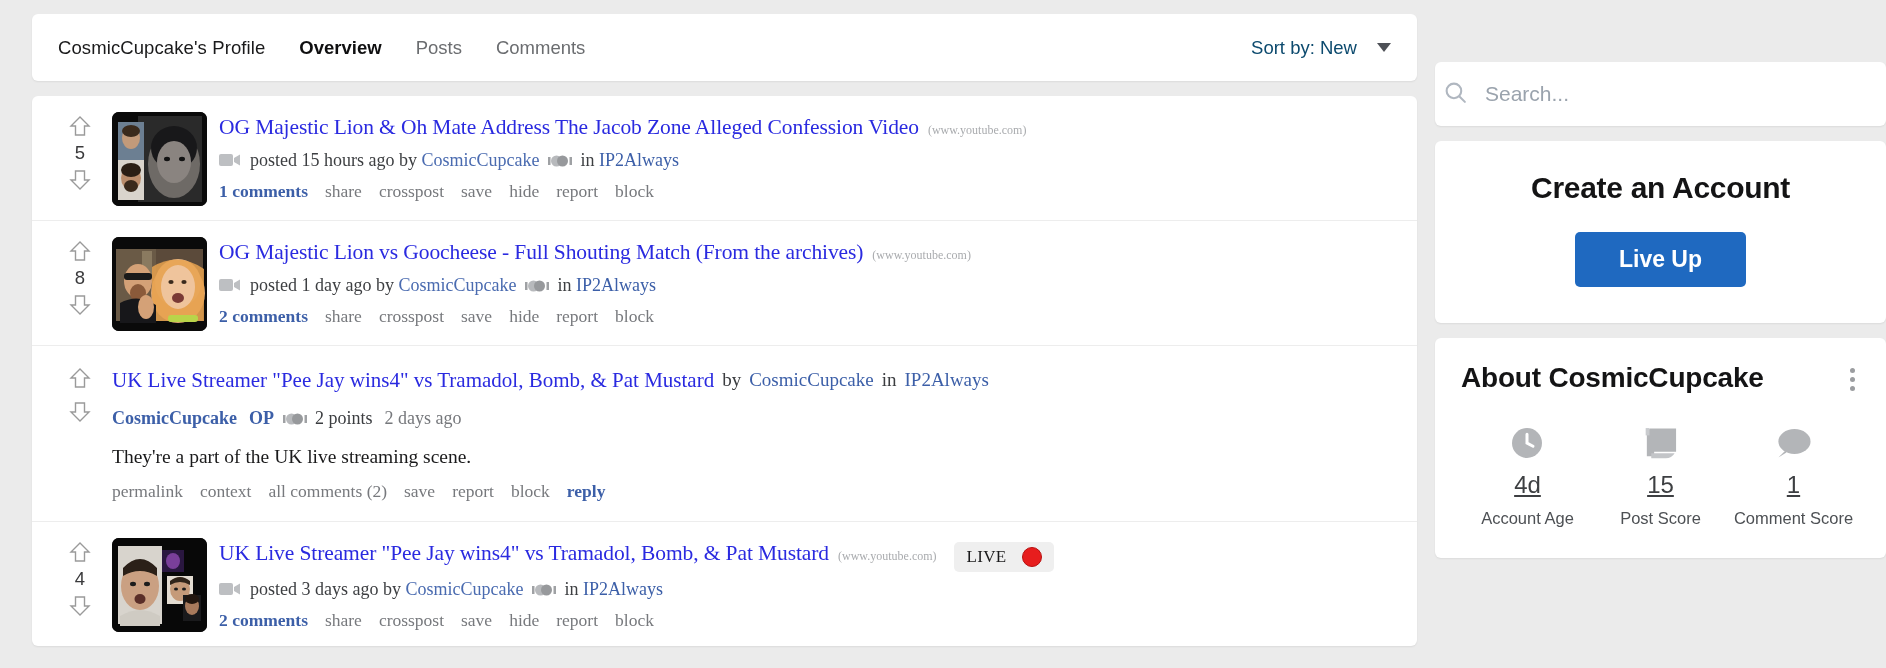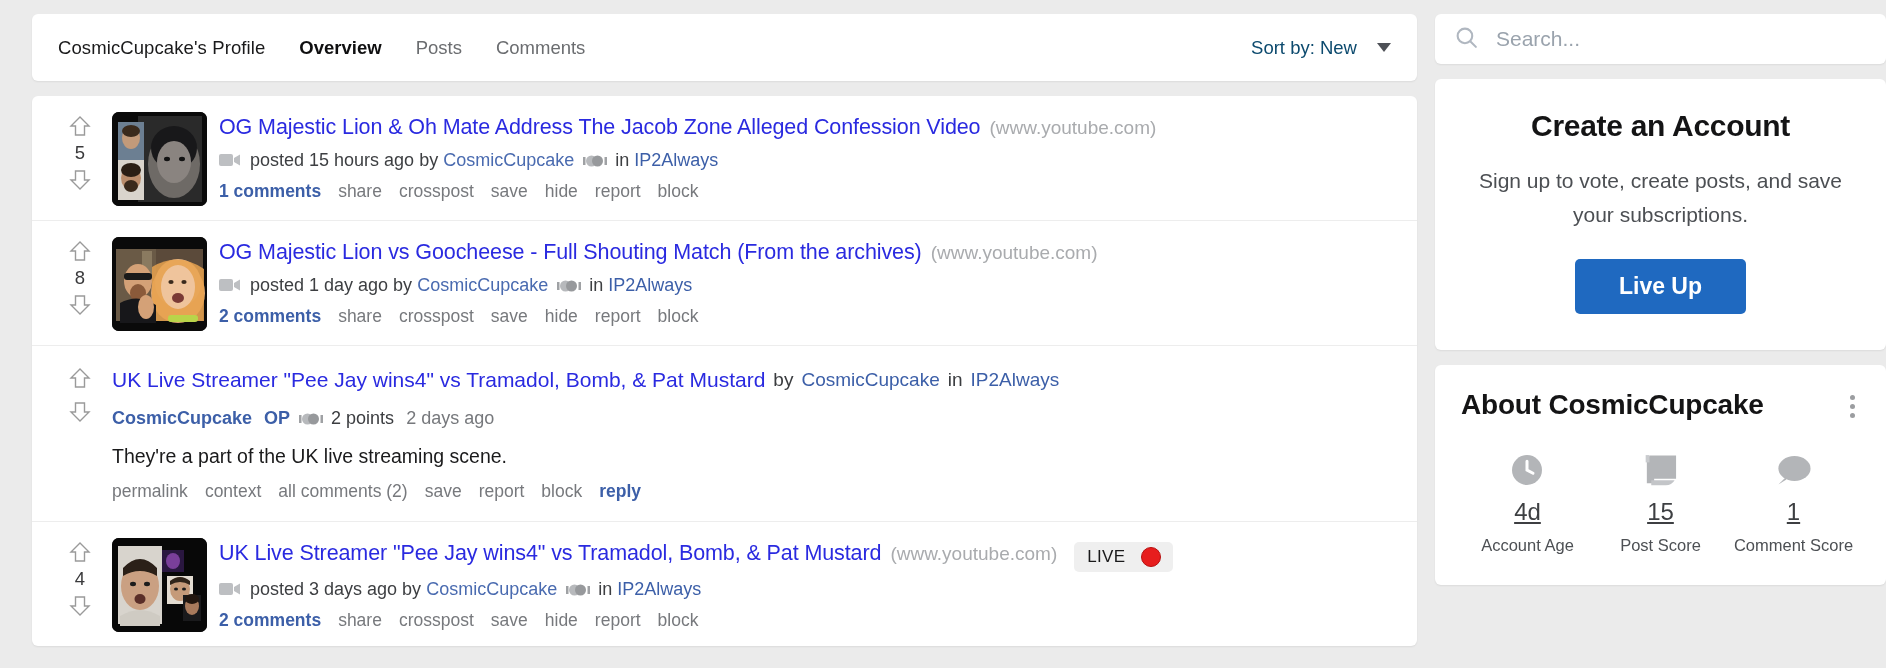--- a/index.html
+++ b/index.html
@@ -103,30 +103,30 @@
     border-radius: 7px;
     margin-left: 6px;
     margin-right: 12px;
     overflow: hidden;
     background: #000;
     position: relative;
     cursor: pointer;
   }
   .thumb svg { display:block; width:100%; height:100%; }
 
-  .post-body { flex: 1 1 auto; min-width: 0; padding-top: 1px; }
+  .post-body { flex: 1 1 auto; min-width: 0; padding-top: 1px; font-family: Liberation Serif, serif; }
   .title-line { display: flex; align-items: baseline; flex-wrap: wrap; gap: 9px; }
   .post-title {
     font-size: 21.5px;
     color: #2a2ae0;
     line-height: 28px;
     cursor: pointer;
     letter-spacing: -0.1px;
   }
-  .post-domain { font-size: 19px; color: #a9abae; }
+  .post-domain { font-size: 12px; color: #a9abae; }
   .live-badge {
     display: inline-flex;
     align-items: center;
     gap: 16px;
     background: #efefef;
     border-radius: 5px;
     padding: 5px 12px 5px 13px;
     margin-left: 8px;
     position: relative;
     top: 2px;
@@ -185,24 +185,25 @@
   .cmt-time { color: #76787c; margin-left: 12px; }
   .cmt-text {
     font-size: 19.5px;
     color: #1a1a1b;
     margin-top: 12px;
     line-height: 27px;
   }
 
   
   .search-card {
-    height: 50px;
-    display: flex;
-    align-items: center;
-    padding: 0 19px;
+    height: 64px;
+    display: flex;
+    align-items: center;
+    padding: 0 8px;
+    margin-top: 48px;
   }
   .search-input {
     border: none; outline: none;
     font-size: 21px;
     color: #7d8895;
     font-family: "Liberation Sans", sans-serif;
     background: transparent;
     width: 100%;
     margin-left: 17px;
   }
@@ -527,21 +528,20 @@
         <svg width="25" height="25" viewBox="0 0 24 24" fill="none" stroke="#b0b7c0" stroke-width="2">
             <circle cx="10.5" cy="10.5" r="7"></circle>
             <line x1="15.8" y1="15.8" x2="21" y2="21" stroke-linecap="round"></line>
           </svg>
       </span>
       <input class="search-input" type="text" placeholder="Search..." style="">
     </div>
 
     <div class="card signup-card">
       <div class="signup-title">Create an Account</div>
-      <div class="signup-sub">Sign up to vote, create posts, and save your subscriptions.</div>
       <button class="signup-btn">Live Up</button>
     </div>
 
     <div class="card about-card">
       <div class="about-head">
         <div class="about-title">About CosmicCupcake</div>
         <div class="kebab">
             <span></span>
             <span></span>
             <span></span>

